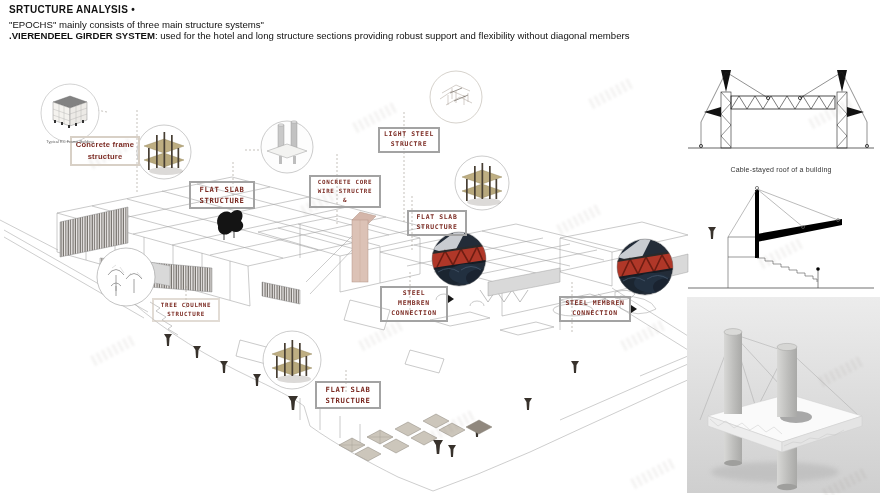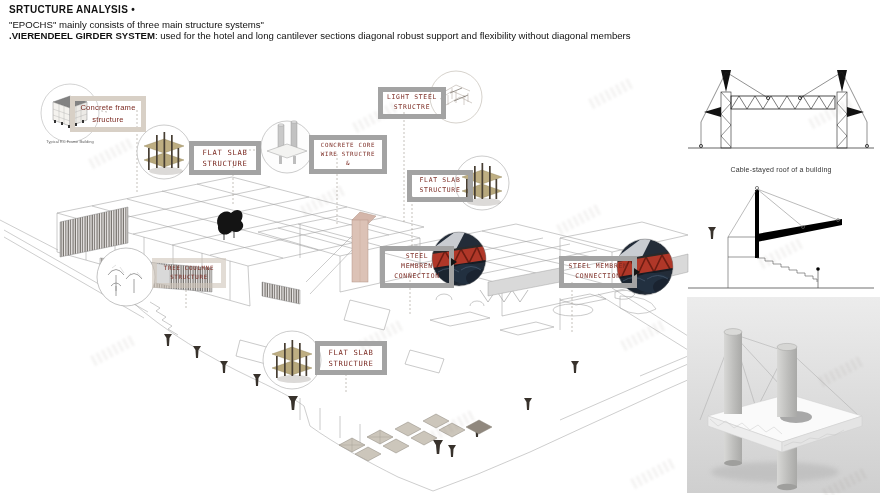--- a/index.html
+++ b/index.html
@@ -9,23 +9,23 @@
   }
   .abs{position:absolute;}
   
   #header{position:absolute;left:9px;top:4px;width:660px;z-index:5;color:#111;}
   #title{font-size:10px;font-weight:700;letter-spacing:.3px;margin-bottom:5px;}
   .hline{font-size:9.6px;line-height:10.5px;white-space:nowrap;}
   .hline b{font-weight:700;}
   
   .lbl{
     position:absolute;z-index:4;text-align:center;
-    font-family:"DejaVu Sans Mono",monospace;font-weight:400;
+    font-family:"DejaVu Sans Mono",monospace;font-weight:700;
     color:#7b2a22;letter-spacing:.7px;line-height:1.55;
-    border:5px solid #a3a3a3;padding:1px 3px;background:transparent;
+    border:2px solid #a3a3a3;padding:1px 3px;background:transparent;margin-top:40px;
   }
   .lbl .tri{
     position:absolute;right:-8px;top:7px;width:0;height:0;
     border-left:6px solid #151515;border-top:4px solid transparent;border-bottom:4px solid transparent;
   }
   #lbl-cf{left:70px;top:96px;font-size:7.6px;width:60px;border-color:#d8d0c6;}
   #lbl-fs1{left:189px;top:141px;font-size:7.2px;width:56px;}
   #lbl-cc{left:309px;top:135px;font-size:5.8px;width:62px;}
   #lbl-ls{left:378px;top:87px;font-size:6.4px;width:52px;}
   #lbl-fs2{left:407px;top:170px;font-size:6.4px;width:50px;}
@@ -42,21 +42,21 @@
   .wm{position:absolute;width:46px;height:11px;z-index:3;opacity:.5;
       transform:rotate(-28deg);filter:blur(.8px);
       background:repeating-linear-gradient(90deg,rgba(125,115,105,.18) 0 3px,transparent 3px 6px);}
 </style>
 </head>
 <body>
 
 <div id="header">
   <div id="title">SRTUCTURE ANALYSIS •</div>
   <div class="hline">"EPOCHS" mainly consists of three main structure systems"</div>
-  <div class="hline"><b>.VIERENDEEL GIRDER SYSTEM</b><span>: used for the hotel and long cantilever sections diagonal robust support and flexibility without diagonal members</span></div>
+  <div class="hline"><b>.VIERENDEEL GIRDER SYSTEM</b><span>: used for the hotel and long structure sections providing robust support and flexibility without diagonal members</span></div>
 </div>
 
 <svg class="abs" style="left:0;top:0;z-index:1" width="880" height="495" viewBox="0 0 880 495">
   <defs>
     <pattern id="vhatch" width="2.4" height="4" patternUnits="userSpaceOnUse">
       <rect width="2.4" height="4" fill="#efeceb"></rect>
       <line x1="1" y1="0" x2="1" y2="4" stroke="#5e5a54" stroke-width="1"></line>
     </pattern>
     <linearGradient id="bgGrad" x1="0" y1="0" x2="0" y2="1">
       <stop offset="0" stop-color="#ececec"></stop>

